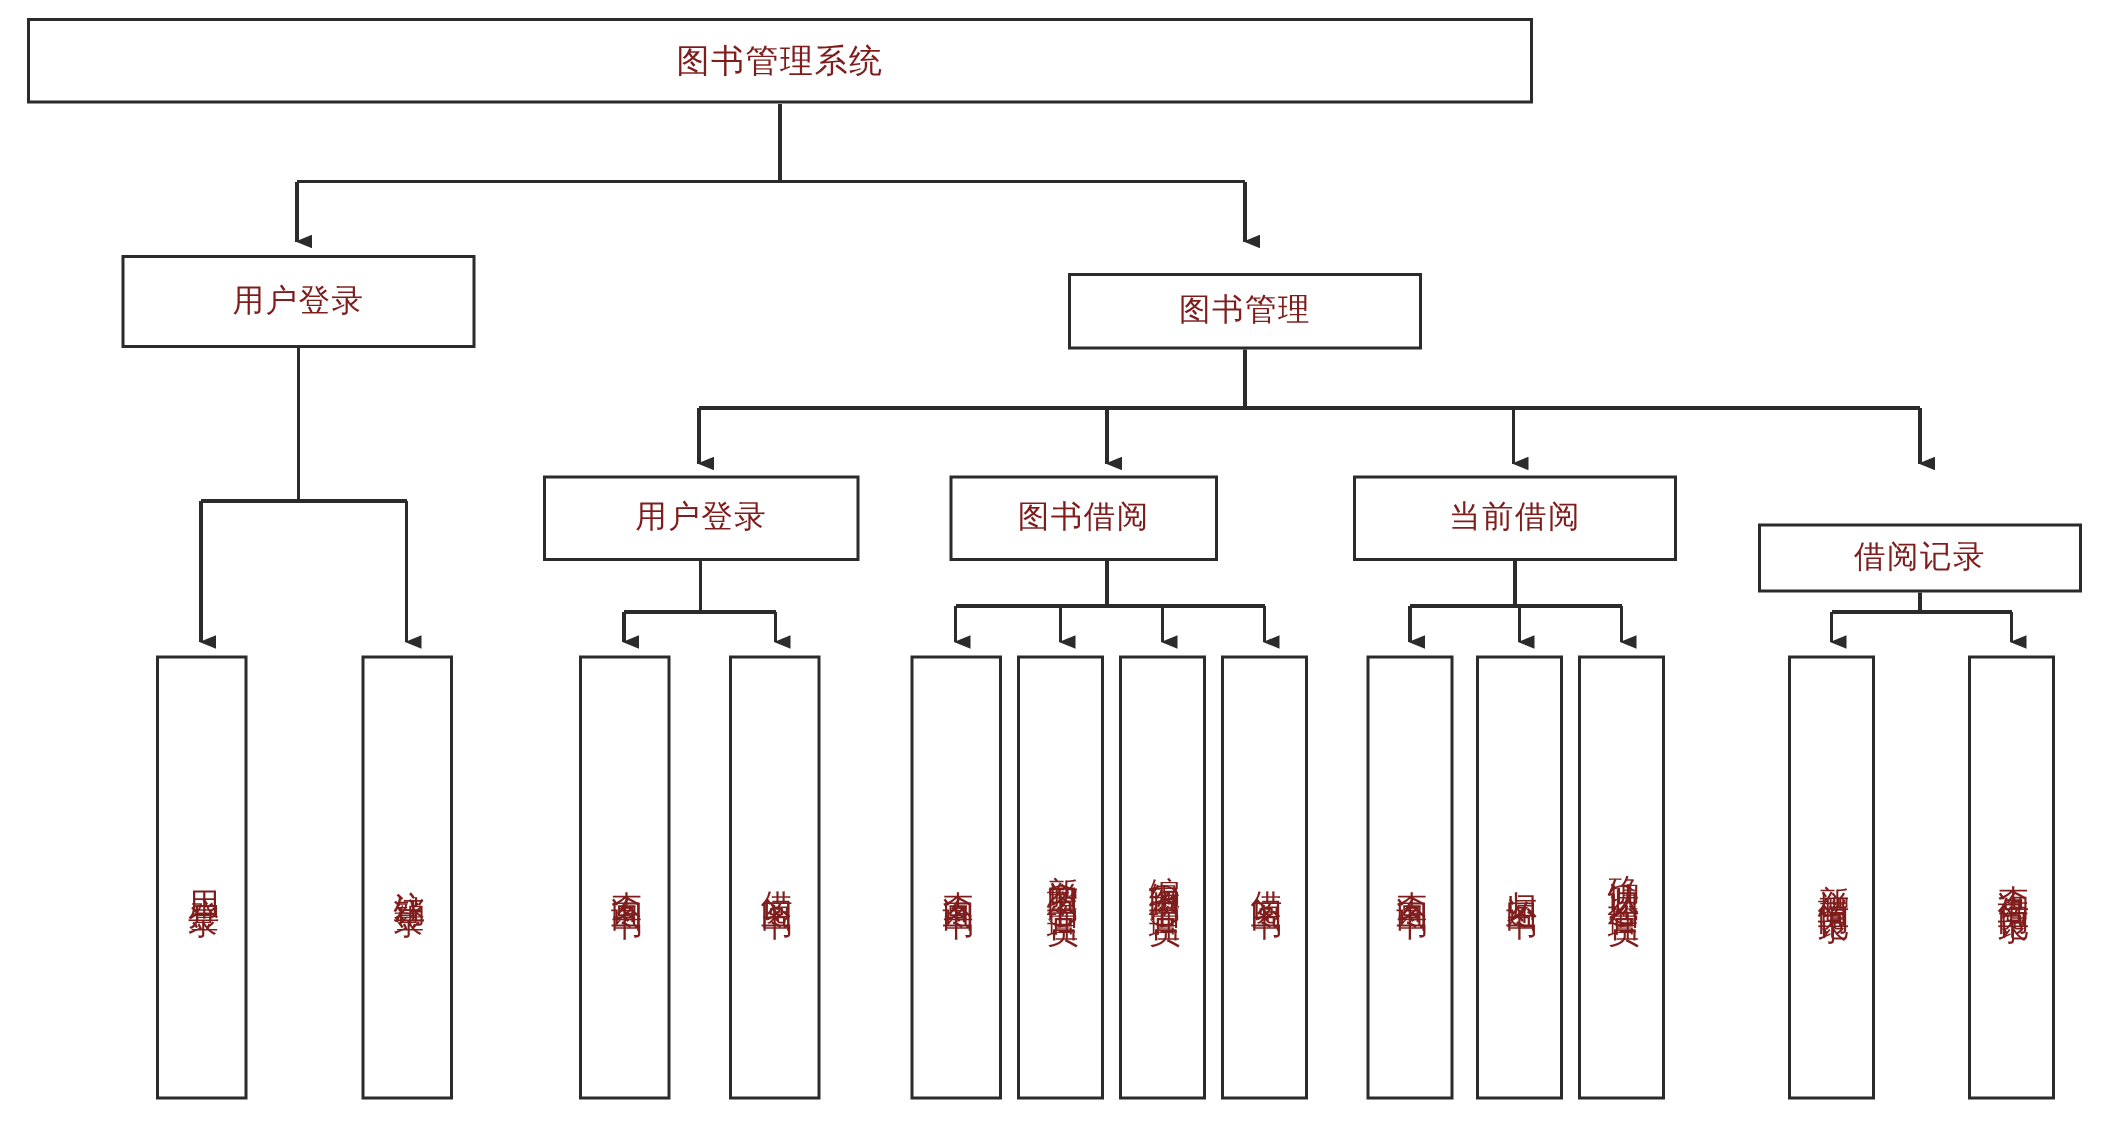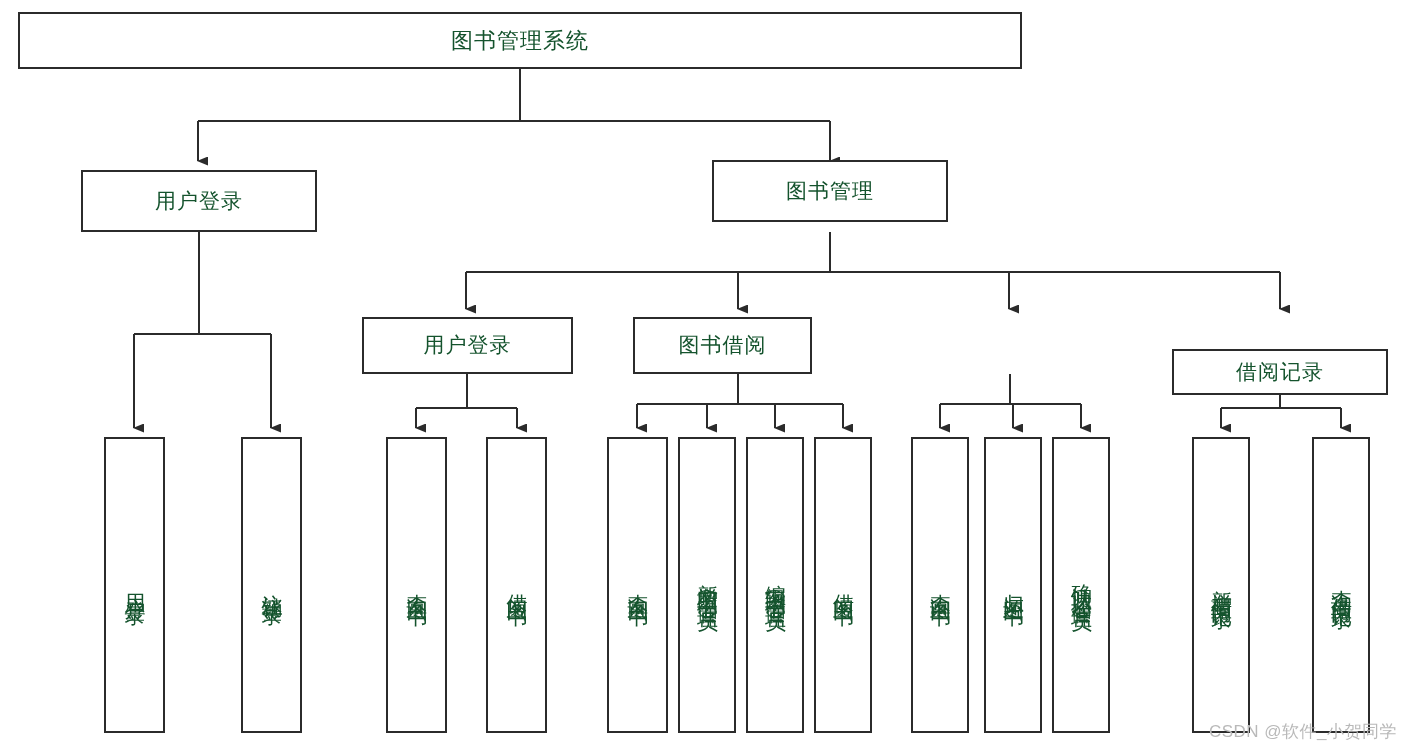--- a/index.html
+++ b/index.html
@@ -32,21 +32,21 @@
     position: absolute;
     box-sizing: border-box;
     background: #ffffff;
     border: 2px solid #2b2b2b;
     display: flex;
     align-items: center;
     justify-content: center;
     overflow: hidden;
   }
   .node-label {
-    color: #14532d;
+    color: #7f1d1d;
     font-size: 21px;
     line-height: 1.18;
     letter-spacing: 1px;
     text-align: right;
     white-space: nowrap;
   }
   .node.vertical .node-label {
     writing-mode: vertical-rl;
     text-orientation: upright;
     letter-spacing: 4px;
@@ -119,29 +119,32 @@
     </g>
   </svg>
 
   <div class="node root" style="left:18px; top:12px; width:1004px; height:57px;">
     <span class="node-label">图书管理系统</span>
   </div>
 
   <div class="node" style="left:81px; top:170px; width:236px; height:62px;">
     <span class="node-label">用户登录</span>
   </div>
-  <div class="node" style="left:712px; top:160px; width:236px; height:62px;">
+  <div class="node" style="left:712px; top:182px; width:236px; height:51px;">
     <span class="node-label">图书管理</span>
   </div>
 
   <div class="node" style="left:362px; top:317px; width:211px; height:57px;">
     <span class="node-label">用户登录</span>
   </div>
   <div class="node" style="left:633px; top:317px; width:179px; height:57px;">
     <span class="node-label">图书借阅</span>
+  </div>
+  <div class="node" style="left:902px; top:317px; width:216px; height:57px;">
+    <span class="node-label">当前借阅</span>
   </div>
   <div class="node" style="left:1172px; top:317px; width:216px; height:46px;margin-top:32px;">
     <span class="node-label">借阅记录</span>
   </div>
 
   <div class="node vertical" style="left:104px; top:437px; width:61px; height:296px;">
     <span class="node-label">用户登录</span>
   </div>
   <div class="node vertical" style="left:241px; top:437px; width:61px; height:296px;">
     <span class="node-label">注销登录</span>
@@ -173,15 +176,14 @@
   <div class="node vertical" style="left:1052px; top:437px; width:58px; height:296px;">
     <span class="node-label">确认归还（管理员）</span>
   </div>
   <div class="node vertical" style="left:1192px; top:437px; width:58px; height:296px;">
     <span class="node-label">新增借阅记录</span>
   </div>
   <div class="node vertical" style="left:1312px; top:437px; width:58px; height:296px;">
     <span class="node-label">查询借阅记录</span>
   </div>
 
-  <div class="watermark">CSDN @软件_小贺同学</div>
 
 </div>
 
 </body></html>

